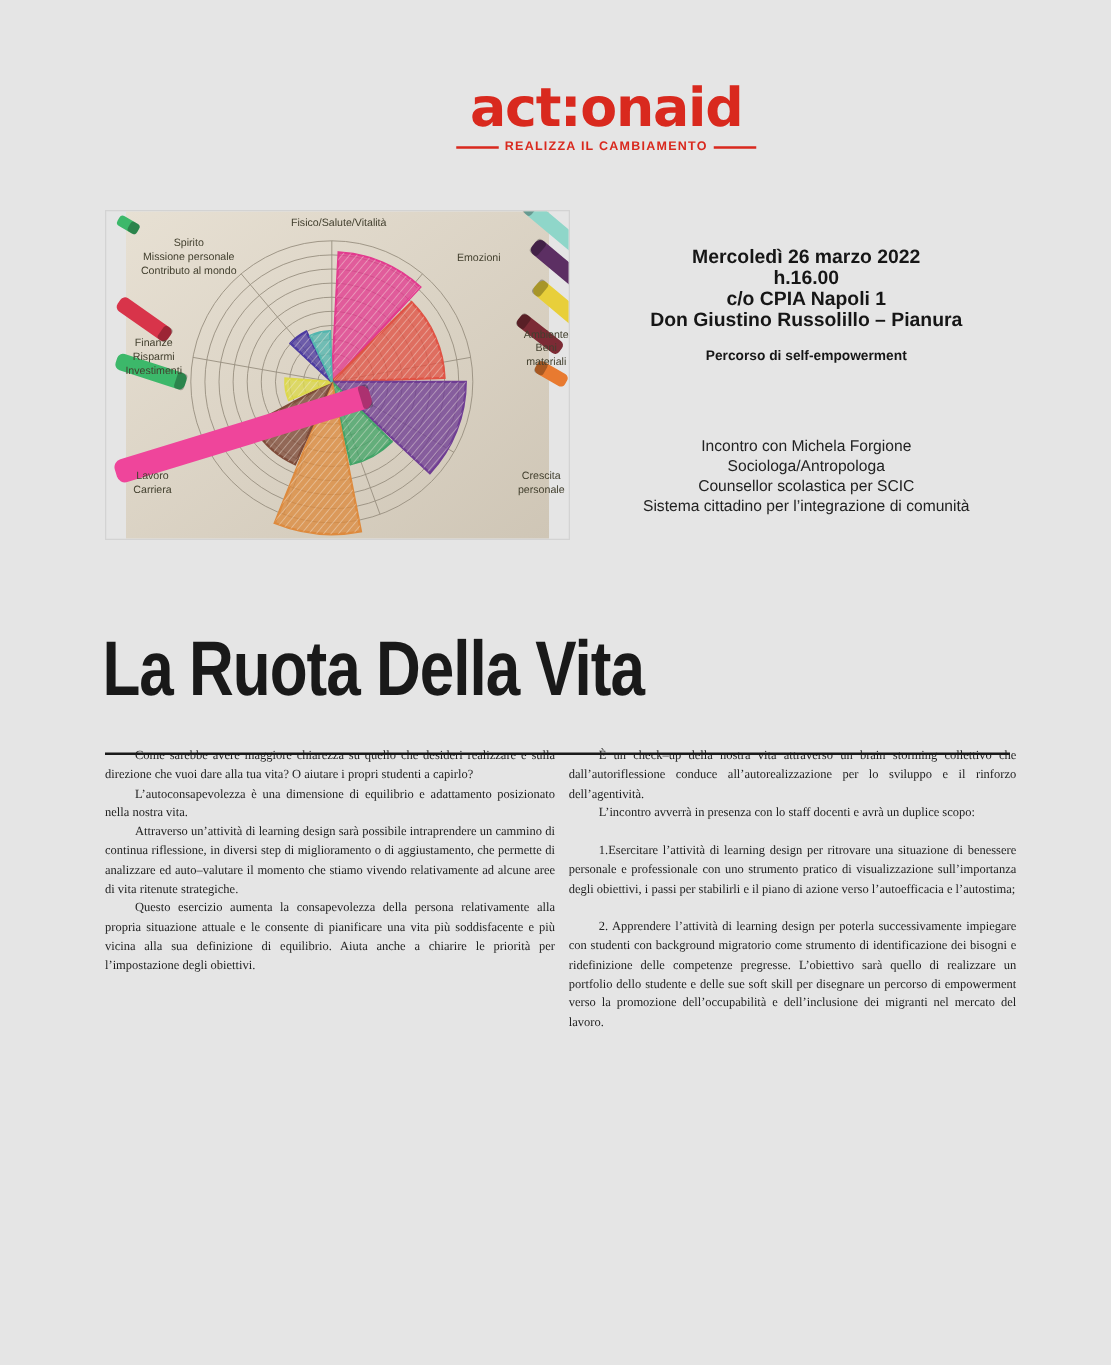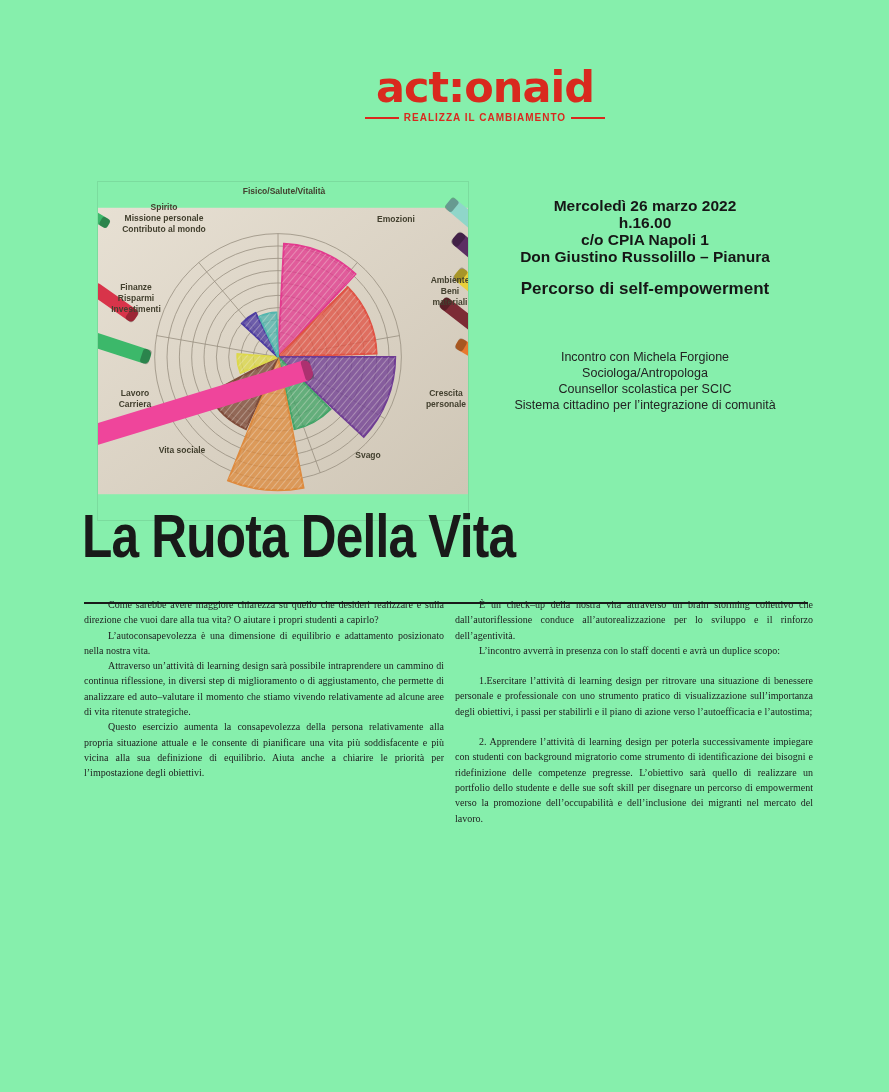--- a/index.html
+++ b/index.html
@@ -2,21 +2,21 @@
 <html lang="it"><head>
 <meta charset="utf-8">
 <style>
   * { box-sizing: border-box; }
   html, body { margin: 0; padding: 0; background: #ffffff; }
   .page {
     position: relative;
     width: 889px;
     height: 1092px;
     margin: 0 auto;
-    background: #86efac;
+    background: #e5e5e5;
     font-family: "Liberation Sans", sans-serif;
     color: #1f1f1f;
     overflow: hidden;
   }
 
   
   .logo-block {
     position: absolute;
     left: 352px;
     top: 66px;
@@ -44,25 +44,24 @@
     letter-spacing: 1px;
     white-space: nowrap;
   }
 
   
   .photo {
     position: absolute;
     left: 84px;
     top: 168px;
     width: 372px;
-    height: 340px;
-    margin: 13px;
+    height: 264px;
+    margin: 0;
     overflow: hidden;
     border: 1px solid rgba(0,0,0,0.08);
-    font-weight: bold;
   }
   .photo svg { position: absolute; left: 0; top: 0; width: 100%; height: 100%; }
   .wlabel {
     position: absolute;
     transform: translateX(-50%);
     font-size: 8.5px;
     line-height: 1.3;
     color: #43402f;
     text-align: center;
     white-space: pre-line;
@@ -72,21 +71,21 @@
   
   .event {
     position: absolute;
     left: 462px;
     top: 197px;
     width: 366px;
     text-align: center;
     color: #161616;
   }
   .ev-line { font-size: 15.5px; font-weight: bold; line-height: 17px; }
-  .ev-program { margin-top: 14px; font-size: 17px; font-weight: bold; }
+  .ev-program { margin-top: 14px; font-size: 11px; font-weight: bold; }
   .speaker {
     position: absolute;
     left: 455px;
     top: 349px;
     width: 380px;
     text-align: center;
     color: #222222;
   }
   .sp-line { font-size: 12.5px; line-height: 16px; }
 

